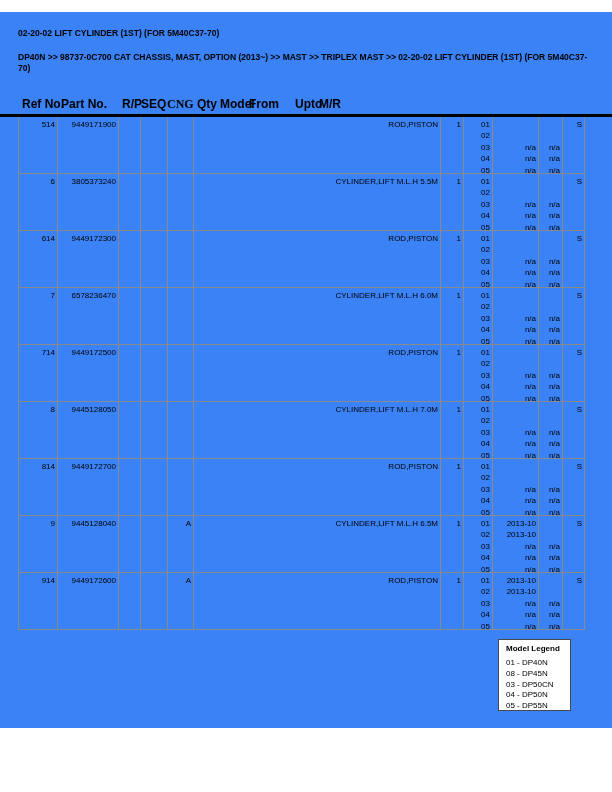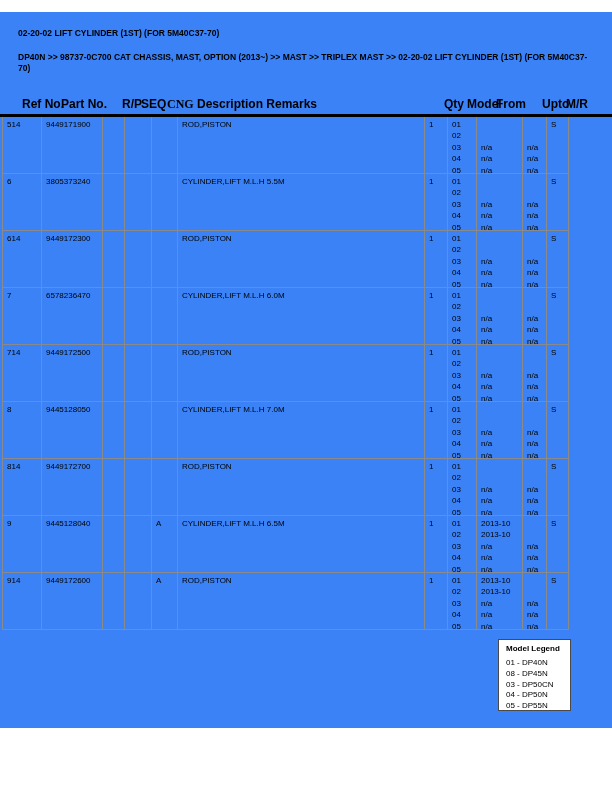--- a/index.html
+++ b/index.html
@@ -33,22 +33,23 @@
   .thick-rule{
     position:absolute;left:0;top:102px;
     width:612px;height:3px;background:#000;
   }
   
   .c0{width:39px;} .c1{width:61px;} .c2{width:22px;} .c3{width:27px;}
   .c4{width:26px;} .c5{width:247px;} .c6{width:23px;} .c7{width:29px;}
   .c8{width:46px;} .c9{width:24px;} .c10{width:22px;}
   
   .tbody{
-    position:absolute;left:2px;top:105px;
+    position:absolute;left:18px;top:105px;
     border-left:1px solid #8a8a8a;
+    text-align:right;
   }
   .trow{
     display:flex;
     height:57px;
     box-sizing:border-box;
     border-bottom:1px solid #8a8a8a;
   }
   .cell{
     box-sizing:border-box;flex:0 0 auto;
     border-right:1px solid #8a8a8a;
@@ -77,21 +78,20 @@
   <div class="doc-title">02-20-02 LIFT CYLINDER (1ST) (FOR 5M40C37-70)</div>
 
   <div class="breadcrumb">DP40N &gt;&gt; 98737-0C700 CAT CHASSIS, MAST, OPTION (2013~) &gt;&gt; MAST &gt;&gt; TRIPLEX MAST &gt;&gt; 02-20-02 LIFT CYLINDER (1ST) (FOR 5M40C37-70)</div>
 
   <div class="thead">
     <div class="hcell c0">Ref No.</div>
     <div class="hcell c1">Part No.</div>
     <div class="hcell c2">R/P</div>
     <div class="hcell c3">SEQ</div>
     <div class="hcell c4">CNG</div>
-    <div class="hcell c5">Description Remarks</div>
     <div class="hcell c6">Qty</div>
     <div class="hcell c7">Model</div>
     <div class="hcell c8">From</div>
     <div class="hcell c9">Upto</div>
     <div class="hcell c10">M/R</div>
   </div>
 
   <div class="thick-rule"></div>
 
   <div class="tbody">

